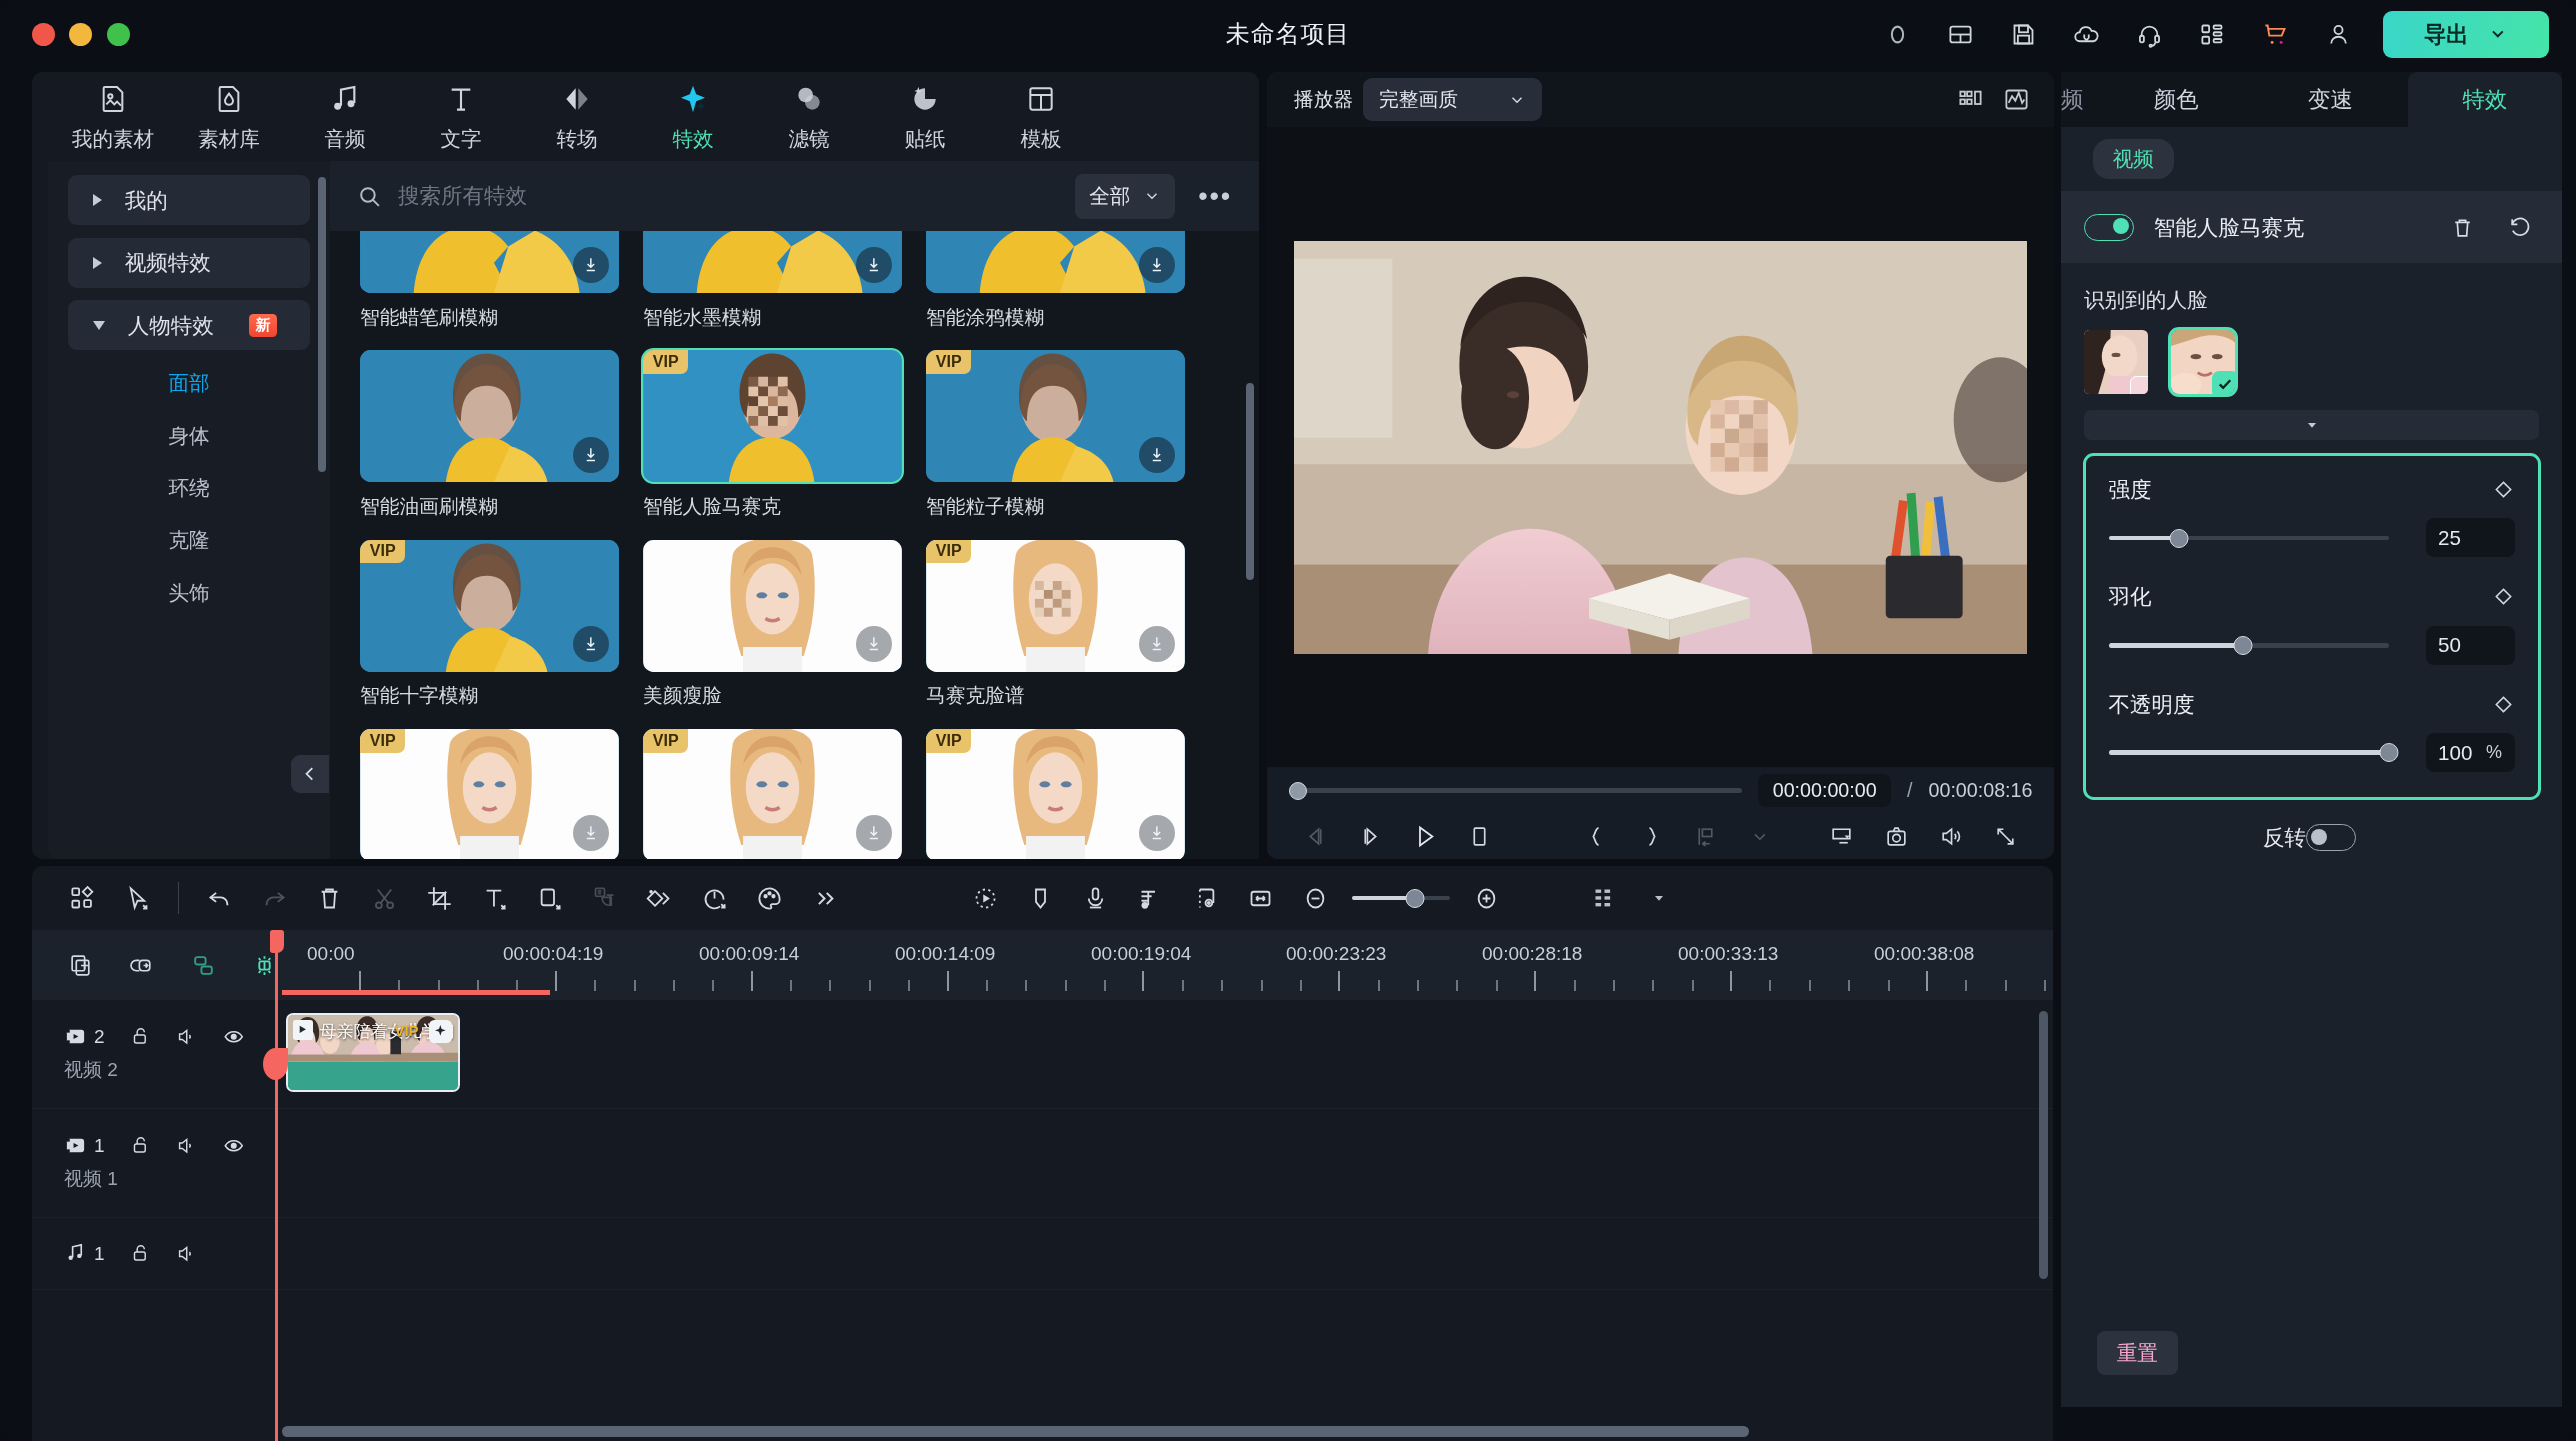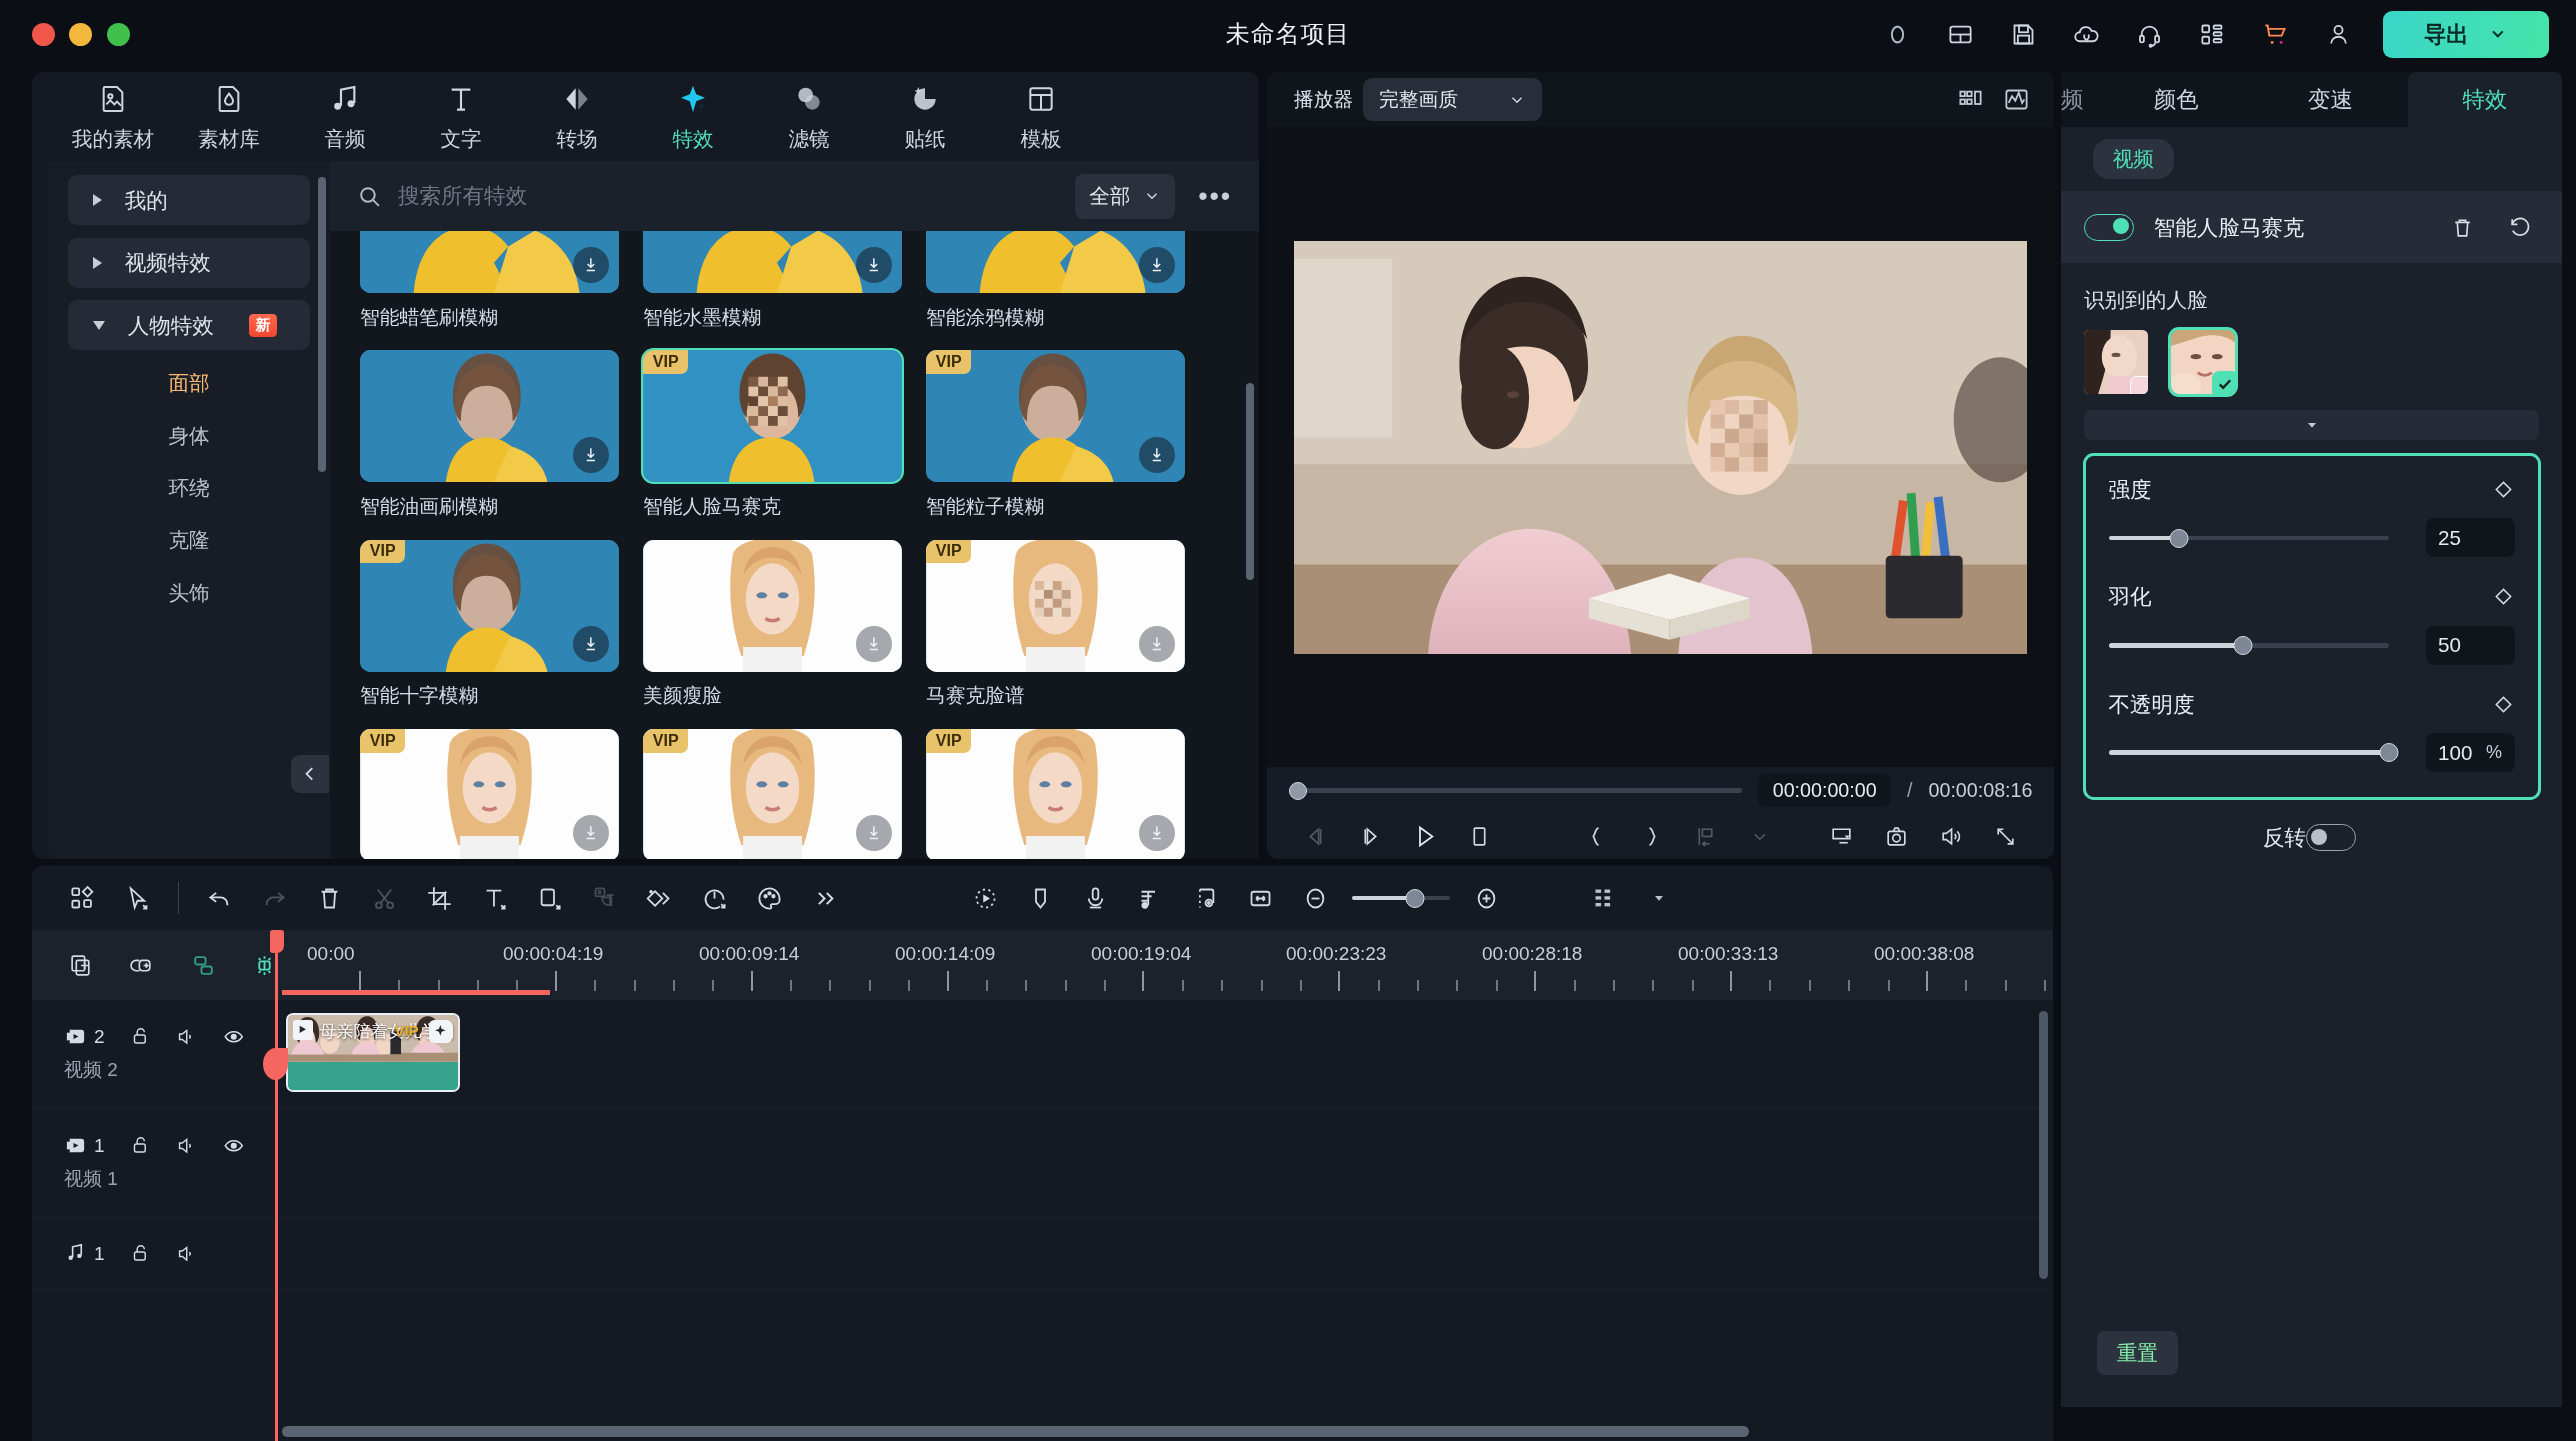--- a/index.html
+++ b/index.html
@@ -82,21 +82,21 @@
   .tri-down { border-top:9.8px solid #c6ccd6; border-left:6.3px solid transparent; border-right:6.3px solid transparent;}
   .cat-group .ctext { font-size:21.5px; color:#dfe4eb; }
   .badge-new {
     margin-left:12.5px; background:linear-gradient(180deg,#ff6a4d,#f0452f);
     color:#fff; font-size:15px; font-weight:bold; border-radius:4.5px; padding:1.8px 6.3px;
   }
   .sub-item {
     height:39px; display:flex; align-items:center; justify-content:center;
     font-size:20.6px; color:#b9c0cb; cursor:pointer; margin:13.4px 0 0 0;
   }
-  .sub-item.active { color:#fdba74; }
+  .sub-item.active { color:#0ea5e9; }
   .cats-scrollbar {
     position:absolute; right:4.5px; top:16px; width:8px; height:295px;
     background:#5b6472; border-radius:4.5px;
   }
   .collapse-btn {
     position:absolute; left:243px; bottom:66px; width:38px; height:38px;
     background:#2c333e; border-radius:9px 0 0 9px;
     display:flex; align-items:center; justify-content:center; cursor:pointer; z-index:3;
   }
 
@@ -268,21 +268,21 @@
     justify-content:space-between;
   }
   .numbox .pct { font-size:18px; color:#c9d0da; }
   .inv-row {
     display:flex; align-items:center; justify-content:center;
     padding:23px 27px 0 23px;
   }
   .inv-row .nm { font-size:21.5px; color:#eaeef4; }
   .reset-btn {
     position:absolute; left:36px; bottom:32px; background:#2c333e; border-radius:8px;
-    padding:8px 19.7px; font-size:20.6px; color:#86efac; cursor:pointer;
+    padding:8px 19.7px; font-size:20.6px; color:#f9a8d4; cursor:pointer;
   }
 
   
   .tl-toolbar {
     position:absolute; left:32px; top:866px; width:2021px; height:64px;
     background:#151a22; border-radius:10.7px 10.7px 0 0;
     display:flex; align-items:center; padding:0 23px; gap:0;
   }
   .tbtn { width:55px; height:55px; display:flex; align-items:center; justify-content:center; cursor:pointer;}
   .tbtn.dim svg { opacity:.42; }

